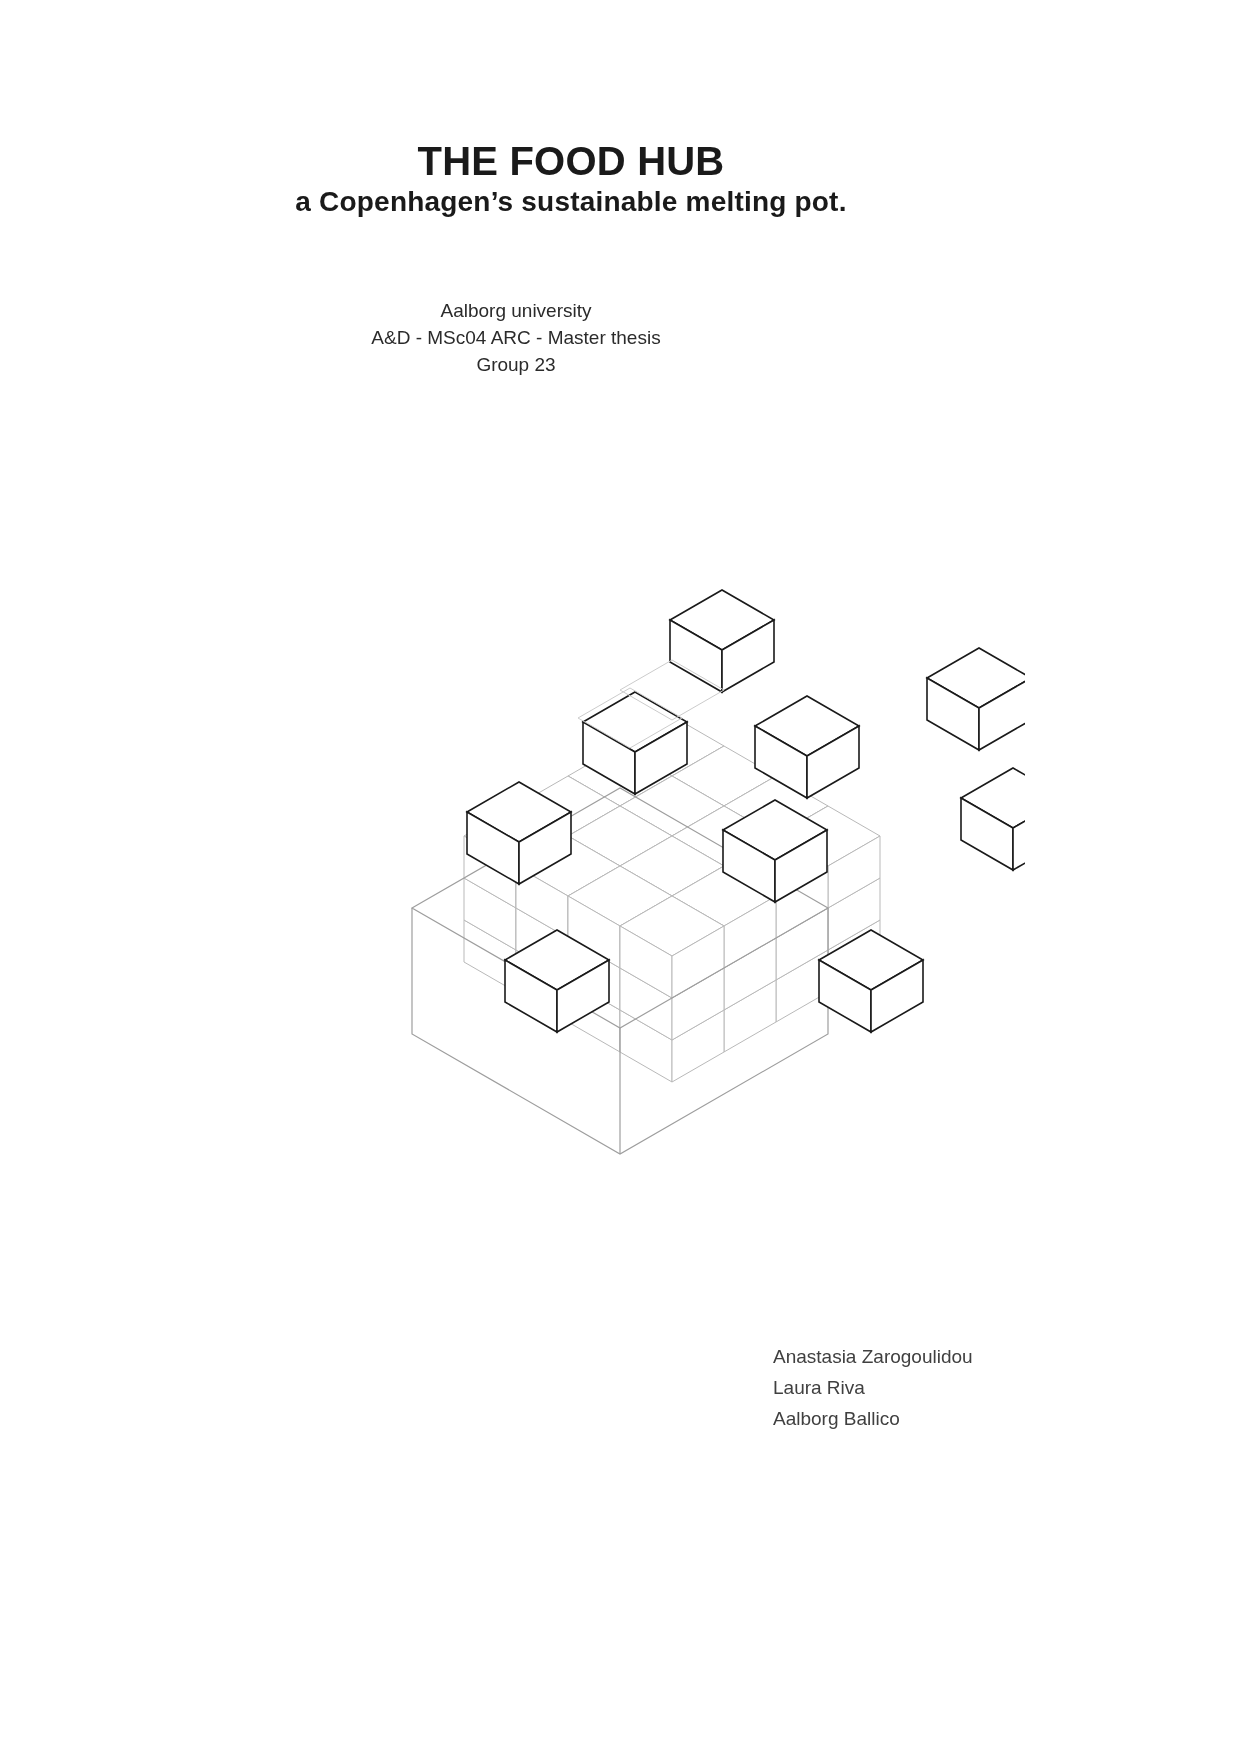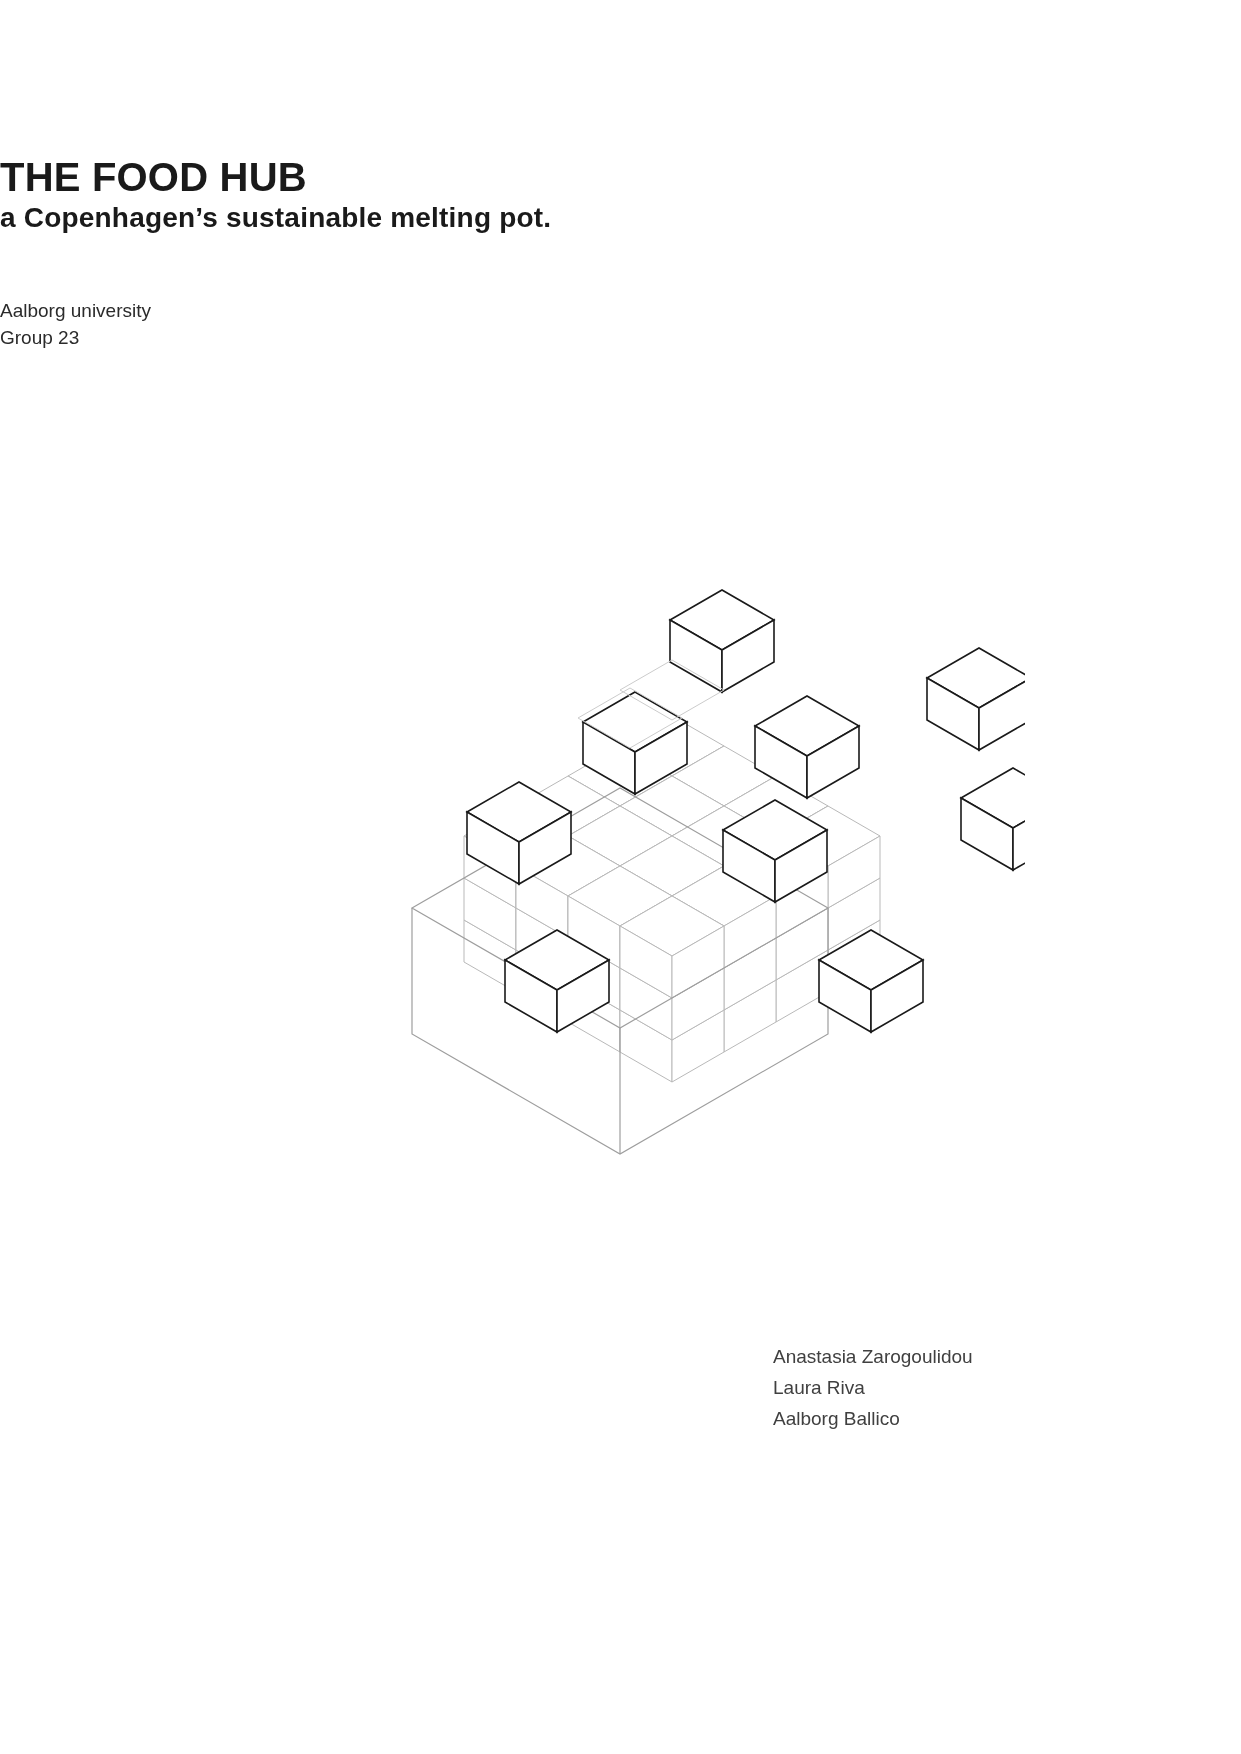--- a/index.html
+++ b/index.html
@@ -18,23 +18,24 @@
 
   .page {
     position: absolute;
     inset: 0;
     background: #ffffff;
   }
 
   
   .title-block {
     position: absolute;
-    top: 154px;
+    top: 138px;
     left: 0;
     width: 1142px;
+    text-align: center;
   }
   .title-line-1 {
     font-size: 40px;
     font-weight: bold;
     letter-spacing: 0.2px;
     line-height: 1.18;
     margin: 0;
   }
   .title-line-2 {
     font-size: 28px;
@@ -43,21 +44,21 @@
     line-height: 1.18;
     margin: 0;
   }
 
   
   .subtitle-block {
     position: absolute;
     top: 298px;
     left: 0;
     width: 1032px;
-    text-align: left;
+    text-align: center;
     font-size: 19px;
     line-height: 1.42;
     color: #2b2b2b;
   }
   .subtitle-block div {
     margin: 0;
   }
 
   
   .illustration {
@@ -89,20 +90,21 @@
 
 <div class="page">
 
   <div class="title-block">
     <h1 class="title-line-1">THE FOOD HUB</h1>
     <h1 class="title-line-2">a Copenhagen’s sustainable melting pot.</h1>
   </div>
 
   <div class="subtitle-block">
     <div>Aalborg university</div>
+    <div>A&amp;D - MSc04 ARC - Master thesis</div>
     <div>Group 23</div>
   </div>
 
   <div class="illustration">
     <svg viewBox="0 0 810 660" xmlns="http://www.w3.org/2000/svg">
       <defs>
 
         <g id="cube-strong">
           <polygon points="0,-30 52,-60 104,-30 52,0" fill="#ffffff" stroke="#1a1a1a" stroke-width="1.6"></polygon>
           <polygon points="0,-30 52,0 52,42 0,12" fill="#ffffff" stroke="#1a1a1a" stroke-width="1.6"></polygon>

